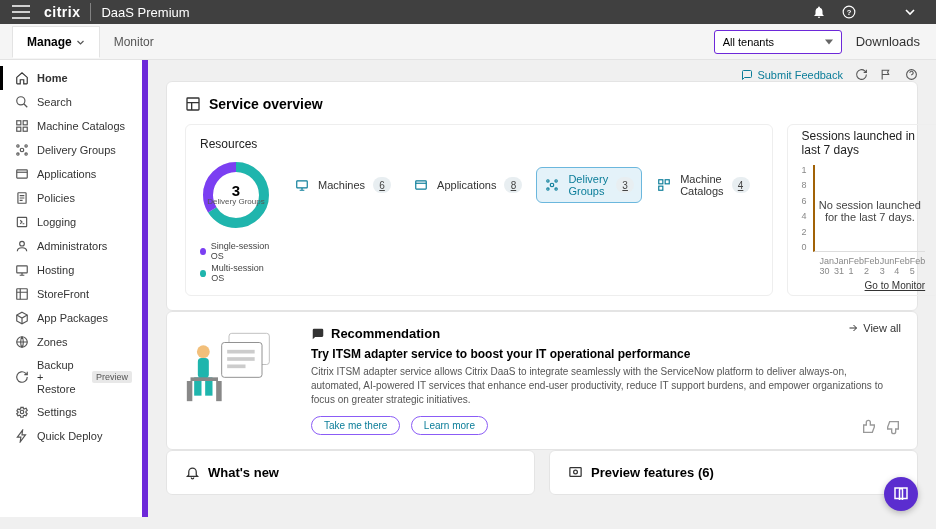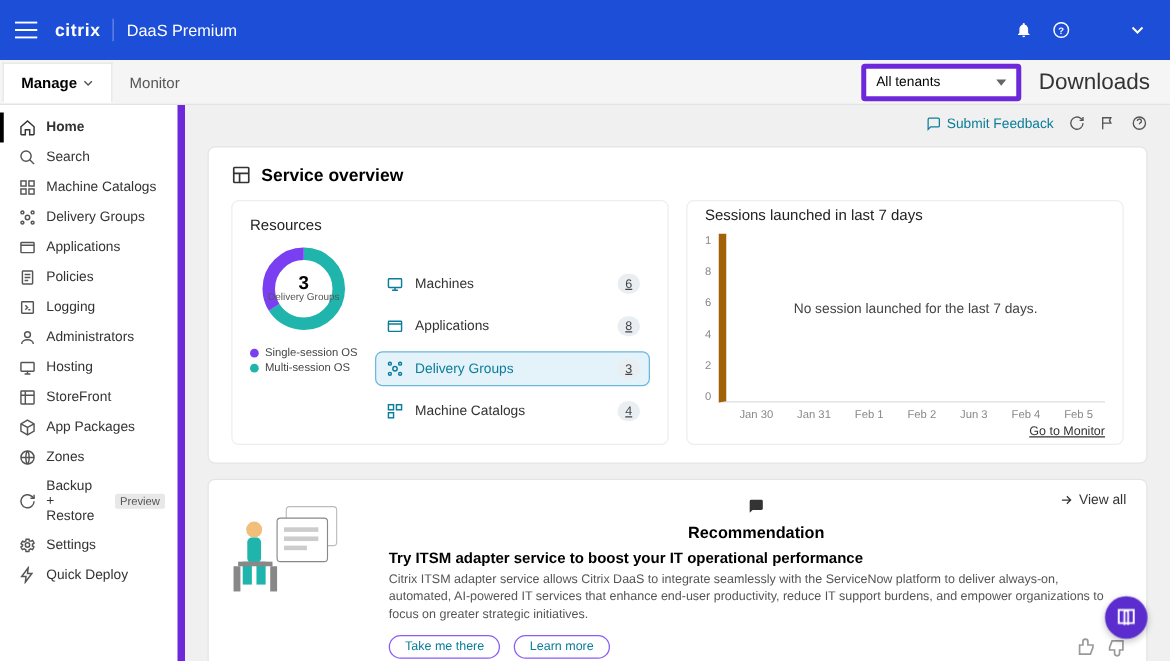--- a/index.html
+++ b/index.html
@@ -1,44 +1,44 @@
 <!DOCTYPE html>
 <html><head>
 <meta charset="utf-8">
 <style>
 * { box-sizing: border-box; margin: 0; padding: 0; font-family: -apple-system, BlinkMacSystemFont, "Segoe UI", Arial, sans-serif; }
 body { width: 936px; height: 529px; overflow: hidden; background: #f0f0f0; position: relative; }
 
-.topbar { background: #1d4ed8; height: 48px; display: flex; align-items: center; padding: 0 12px; color: #fff; }
+.topbar { background: #404040; height: 24px; display: flex; align-items: center; padding: 0 12px; color: #fff; }
 .hamburger { width: 18px; height: 14px; margin-right: 14px; cursor: pointer; }
 .hamburger svg { display: block; }
 .brand { font-weight: 600; font-size: 14px; letter-spacing: .5px; }
 .brand-divider { width: 1px; height: 18px; background: rgba(255,255,255,.35); margin: 0 10px; }
 .brand-sub { font-size: 13px; font-weight: 400; }
 .topbar-spacer { flex: 1; }
 .topbar-icon { margin: 0 8px; cursor: pointer; color:#fff; display:flex; align-items:center; }
 .chev-down { margin-left: 40px; }
 
-.subbar { background: #f5f5f5; height: 36px; display: flex; align-items: center; border-bottom: 1px solid #e3e3e3; padding-left: 2px; }
+.subbar { background: #f5f5f5; height: 36px; display: flex; align-items: center; border-bottom: 1px solid #e3e3e3; padding-left: 12px; }
 .tab { padding: 8px 14px; font-size: 12px; color: #555; cursor: pointer; display: flex; align-items: center; gap:4px; }
 .tab.active { background: #fff; font-weight: 600; color: #000; border: 1px solid #e3e3e3; border-bottom: 1px solid #fff; margin-bottom: -1px; }
 .subbar-spacer { flex: 1; }
-.tenant-select { background: #fff; border: 4px solid #6d28d9; border-radius: 3px; font-size: 11px; padding: 5px 26px 5px 8px; margin-right: 14px; cursor: pointer; position:relative; display:flex; align-items:center; min-width:128px;}
+.tenant-select { background: #fff; border: 1px solid #6d28d9; border-radius: 3px; font-size: 11px; padding: 5px 26px 5px 8px; margin-right: 14px; cursor: pointer; position:relative; display:flex; align-items:center; min-width:128px;}
 .tenant-select::after { content:''; position:absolute; right:8px; top:50%; width:0;height:0;border-left:4px solid transparent;border-right:4px solid transparent;border-top:5px solid #666; transform:translateY(-50%);}
-.downloads { font-size: 18px; color: #333; margin-right: 16px; cursor: pointer; }
+.downloads { font-size: 13px; color: #333; margin-right: 16px; cursor: pointer; }
 
 .layout { display: flex; height: calc(100% - 72px); }
 .sidebar { width: 148px; background: #fff; border-right: 6px solid #6d28d9; padding-top: 6px; overflow:hidden;}
 .sidebar-item { display: flex; align-items: center; padding: 5px 10px 5px 12px; font-size: 11px; color: #333; cursor: pointer; gap: 8px; border-left:3px solid transparent; }
 .sidebar-item.active { border-left-color: #000; font-weight:600; }
 .side-ico { width: 14px; height: 14px; display:flex; align-items:center; justify-content:center; color:#555; flex-shrink:0; }
 .side-ico svg { display:block; }
 .preview-badge { background:#e8e8e8; font-size:9px; padding:1px 4px; border-radius:2px; color:#555; margin-left:2px;}
 
-.main { flex: 1; overflow-y: auto; padding: 8px 18px 0 18px; display:flex; flex-direction:column; gap:12px;}
+.main { flex: 1; overflow-y: auto; padding: 8px 18px 0 18px; display:flex; flex-direction:column; }
 .feedback-row { display:flex; justify-content:flex-end; align-items:center; gap:12px; font-size:11px; }
 .feedback-link { color:#0b7d99; display:flex; align-items:center; gap:4px; cursor:pointer;}
 .mini-ico { color:#555; cursor:pointer; display:flex; }
 
 .card { background:#fff; border:1px solid #e4e4e4; border-radius:6px; padding:14px 18px; }
 .section-title { display:flex; align-items:center; gap:8px; font-size:14px; font-weight:600; margin-bottom:12px;}
 
 .overview-body { display:flex; gap:14px; }
 .resources-box { flex:1; border:1px solid #eee; border-radius:6px; padding:12px 14px; display:flex; flex-direction:column;}
 .box-title { font-size:12px; font-weight:400; margin-bottom:8px; color:#222;}
@@ -48,40 +48,40 @@
 .donut svg { width:100%; height:100%; transform: rotate(-90deg);}
 .donut-center { position:absolute; top:0; left:0; width:100%; height:100%; display:flex; flex-direction:column; align-items:center; justify-content:center; }
 .donut-num { font-size:15px; font-weight:700; line-height:1;}
 .donut-label { font-size:8px; color:#555; text-align:center; line-height:1.1;}
 .legend { margin-top:8px; font-size:9px; color:#444;}
 .legend-row { display:flex; align-items:center; gap:5px; margin-top:2px;}
 .dot { width:7px; height:7px; border-radius:50%;}
 .dot.purple { background:#7b3ff2;}
 .dot.teal { background:#1fb5ad;}
 
-.res-list { flex:1; display:flex; flex-direction:column; gap:6px; margin-top:18px;}
+.res-list { flex:1; display:flex; gap:6px; margin-top:8px;}
 .res-row { display:flex; align-items:center; padding:6px 8px; border-radius:6px; cursor:pointer; gap:8px;}
 .res-row.active { background:#e4f2f9; border:1px solid #6bb7dd; padding:5px 7px; color:#0b7d99;}
 .res-row.active .res-name { color:#0b7d99; font-weight:500;}
 .res-ico { width:16px; height:16px; display:flex; align-items:center; justify-content:center; color:#0b7d99;}
 .res-name { flex:1; font-size:11px; color:#333;}
 .res-count { background:#e8eef1; border-radius:10px; min-width:18px; height:16px; font-size:10px; display:flex; align-items:center; justify-content:center; text-decoration:underline; color:#444;}
 
 .sessions-box { flex:1; border:1px solid #eee; border-radius:6px; padding:4px 14px; display:flex; flex-direction:column;}
 .chart-area { flex:1; position:relative; height:120px; display:flex;}
 .y-ticks { display:flex; flex-direction:column; justify-content:space-between; font-size:9px; color:#888; padding-right:6px; text-align:right;}
-.chart-grid { flex:1; border-left:6px solid #a16207; border-bottom:1px solid #ddd; position:relative;}
+.chart-grid { flex:1; border-left:2px solid #a16207; border-bottom:1px solid #ddd; position:relative;}
 .chart-empty { position:absolute; top:40%; left:0; width:100%; text-align:center; font-size:11px; color:#444;}
 .x-ticks { display:flex; justify-content:space-around; font-size:9px; color:#888; margin-top:4px; margin-left:18px;}
 .go-monitor { text-align:right; font-size:10px; text-decoration:underline; color:#333; margin-top:4px; cursor:pointer;}
 
 .reco-card { display:flex; gap:16px; position:relative;}
 .reco-illus { width:110px; height:80px; flex-shrink:0;}
 .reco-body { flex:1;}
-.reco-header { display:flex; align-items:center; gap:6px; font-size:13px; font-weight:600; margin-bottom:6px;flex-direction:column;}
+.reco-header { display:flex; align-items:center; gap:6px; font-size:13px; font-weight:600; margin-bottom:6px;}
 .reco-sub { font-size:12px; font-weight:700; margin-bottom:4px;}
 .reco-text { font-size:10px; color:#555; line-height:1.4; margin-bottom:8px;}
 .pill-btn { border:1px solid #8b5cf6; color:#0b7d99; font-size:10px; padding:3px 12px; border-radius:12px; background:#fff; cursor:pointer; margin-right:6px;}
 .view-all { position:absolute; right:16px; top:10px; font-size:11px; color:#333; display:flex; align-items:center; gap:4px; cursor:pointer;}
 .thumbs { position:absolute; right:16px; bottom:10px; display:flex; gap:8px; color:#888;}
 
 .bottom-row { display:flex; gap:14px;}
 .bottom-card { flex:1; }
 .bottom-title { display:flex; align-items:center; gap:8px; font-size:13px; font-weight:600;}
 

